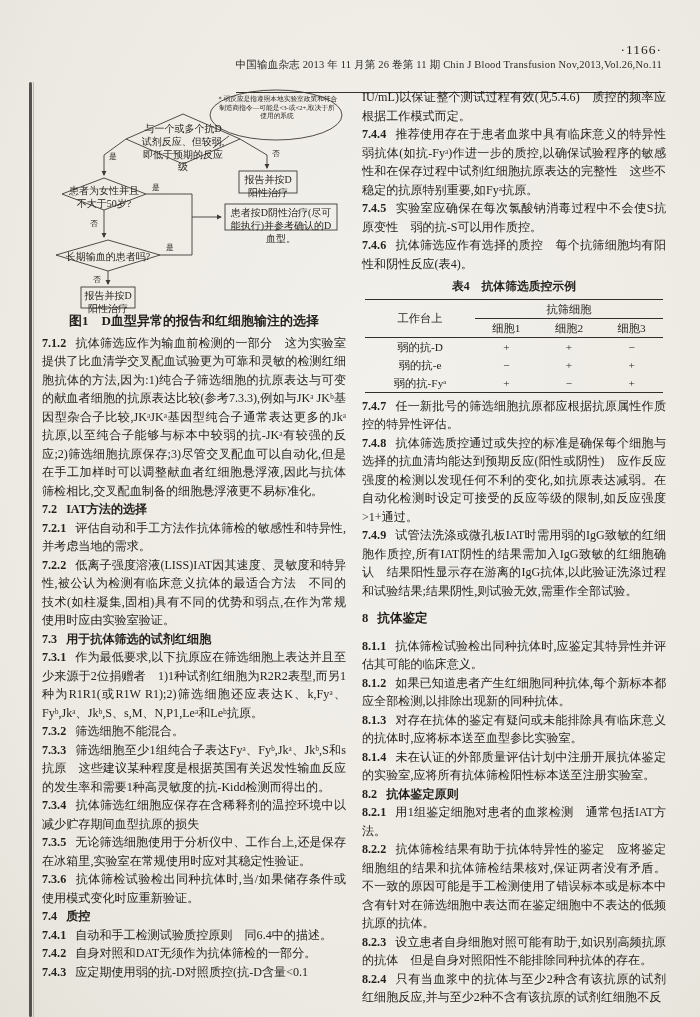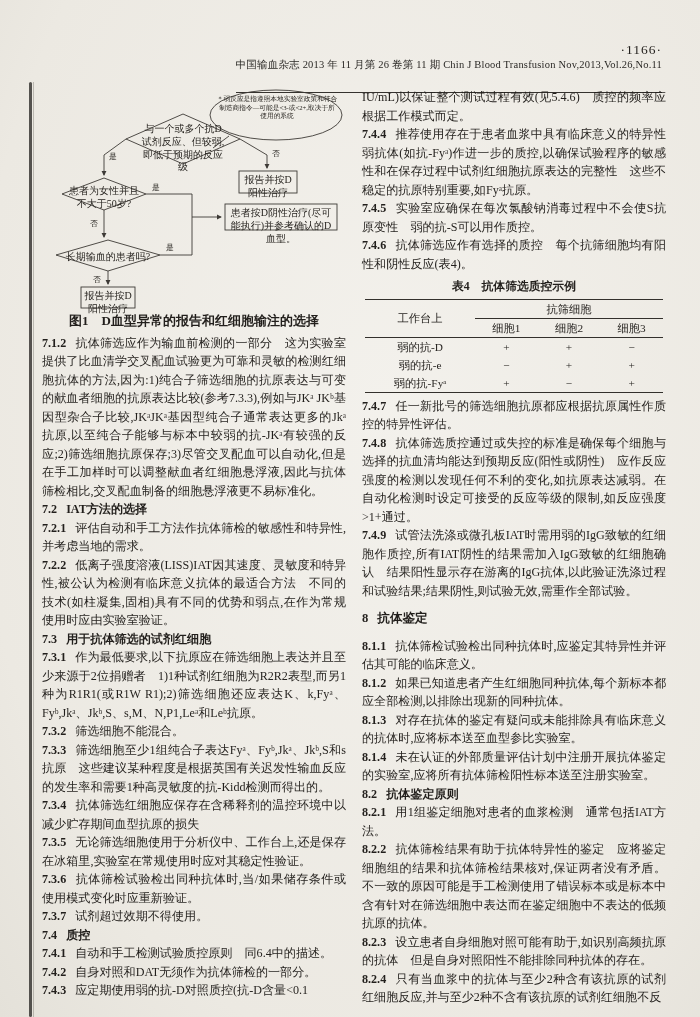--- a/index.html
+++ b/index.html
@@ -102,21 +102,20 @@
     <p class="para h"><b class="num">7.2</b><span>IAT方法的选择</span></p>
     <p class="para"><b class="num">7.2.1</b><span>评估自动和手工方法作抗体筛检的敏感性和特异性,并考虑当地的需求。</span></p>
     <p class="para"><b class="num">7.2.2</b><span>低离子强度溶液(LISS)IAT因其速度、灵敏度和特异性,被公认为检测有临床意义抗体的最适合方法　不同的技术(如柱凝集,固相)具有不同的优势和弱点,在作为常规使用时应由实验室验证。</span></p>
     <p class="para h"><b class="num">7.3</b><span>用于抗体筛选的试剂红细胞</span></p>
     <p class="para"><b class="num">7.3.1</b><span>作为最低要求,以下抗原应在筛选细胞上表达并且至少来源于2位捐赠者　1)1种试剂红细胞为R2R2表型,而另1种为R1R1(或R1W R1);2)筛选细胞还应表达K、k,Fyᵃ、Fyᵇ,Jkᵃ、Jkᵇ,S、s,M、N,P1,Leᵃ和Leᵇ抗原。</span></p>
     <p class="para"><b class="num">7.3.2</b><span>筛选细胞不能混合。</span></p>
     <p class="para"><b class="num">7.3.3</b><span>筛选细胞至少1组纯合子表达Fyᵃ、Fyᵇ,Jkᵃ、Jkᵇ,S和s抗原　这些建议某种程度是根据英国有关迟发性输血反应的发生率和需要1种高灵敏度的抗-Kidd检测而得出的。</span></p>
     <p class="para"><b class="num">7.3.4</b><span>抗体筛选红细胞应保存在含稀释剂的温控环境中以减少贮存期间血型抗原的损失</span></p>
     <p class="para"><b class="num">7.3.5</b><span>无论筛选细胞使用于分析仪中、工作台上,还是保存在冰箱里,实验室在常规使用时应对其稳定性验证。</span></p>
     <p class="para"><b class="num">7.3.6</b><span>抗体筛检试验检出同种抗体时,当/如果储存条件或使用模式变化时应重新验证。</span></p>
-    <p class="para"><b class="num">7.3.7</b><span>试剂超过效期不得使用。</span></p>
     <p class="para h"><b class="num">7.4</b><span>质控</span></p>
     <p class="para"><b class="num">7.4.1</b><span>自动和手工检测试验质控原则　同6.4中的描述。</span></p>
     <p class="para"><b class="num">7.4.2</b><span>自身对照和DAT无须作为抗体筛检的一部分。</span></p>
     <p class="para"><b class="num">7.4.3</b><span>应定期使用弱的抗-D对照质控(抗-D含量&lt;0.1</span></p>
   </div>
 
   <div class="col">
     <p class="para"><span>IU/mL)以保证整个测试过程有效(见5.4.6)　质控的频率应根据工作模式而定。</span></p>
     <p class="para"><b class="num">7.4.4</b><span>推荐使用存在于患者血浆中具有临床意义的特异性弱抗体(如抗-Fyᵃ)作进一步的质控,以确保试验程序的敏感性和在保存过程中试剂红细胞抗原表达的完整性　这些不稳定的抗原特别重要,如Fyᵃ抗原。</span></p>
     <p class="para"><b class="num">7.4.5</b><span>实验室应确保在每次氯酸钠消毒过程中不会使S抗原变性　弱的抗-S可以用作质控。</span></p>

